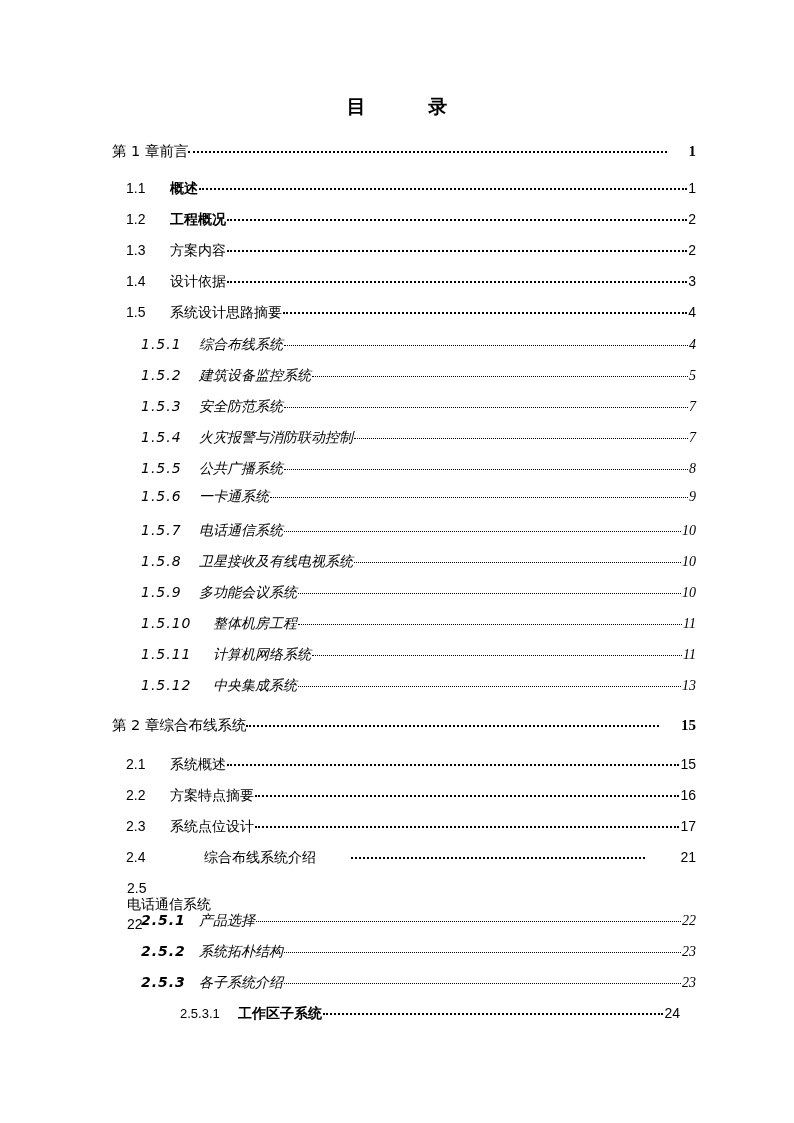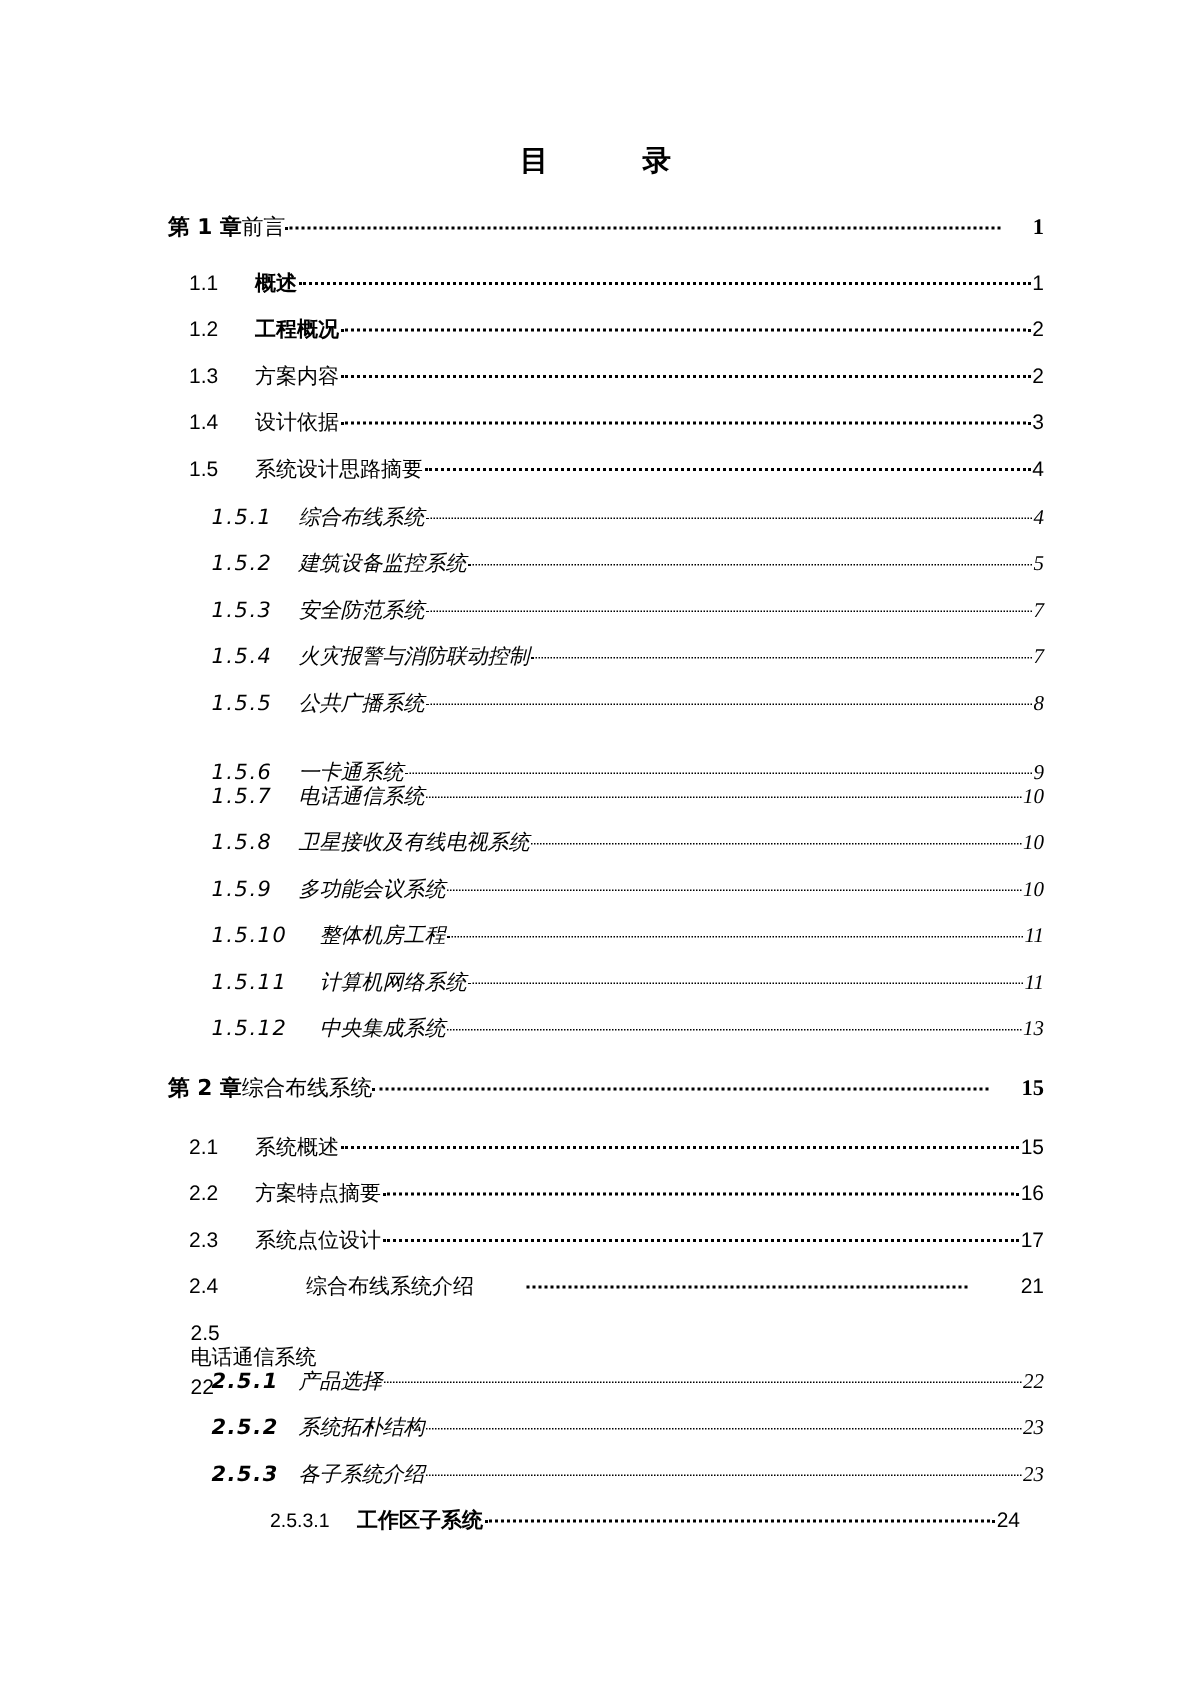--- a/index.html
+++ b/index.html
@@ -8,21 +8,21 @@
   .title { position: absolute; top: 94px; left: 0; width: 794px; text-align: center;
            font-size: 19px; font-weight: bold; letter-spacing: 28px; text-indent: 28px; }
   .row { position: absolute; display: flex; align-items: baseline; height: 20px; white-space: nowrap; }
   .row .num { display: inline-block; }
   .row .label { display: inline-block; }
   .row .leader { flex: 1; margin: 0 1px; height: 1px; position: relative; top: -3px; }
   .row .page { display: inline-block; text-align: right; }
 
   
   .ch { left: 112px; width: 584px; font-size: 14.5px; }
-  .ch .num { font-weight: bold; }
+  .ch .num { font-weight: normal; }
   .ch .label { margin-left: 0; }
   .ch .leader { border-bottom: 2px dotted #000; margin-right: 22px; margin-left: 0; }
   .ch .page { font-family: "Liberation Serif", serif; font-weight: bold; font-size: 15px; }
 
   
   .l2 { left: 126px; width: 570px; font-size: 14px; }
   .l2 .num { width: 44px; font-family: "Liberation Sans", sans-serif; }
   .l2 .leader { border-bottom: 2px dotted #000; }
   .l2 .page { font-family: "Liberation Sans", sans-serif; }
   .l2 .label.bold { font-weight: bold; }
@@ -109,21 +109,21 @@
       <span class="label">火灾报警与消防联动控制</span>
       <span class="leader"></span>
       <span class="page">7</span>
     </div>
   <div class="row l3" style="top: 460px;">
       <span class="num w1">1.5.5</span>
       <span class="label">公共广播系统</span>
       <span class="leader"></span>
       <span class="page">8</span>
     </div>
-  <div class="row l3" style="top: 506px;">
+  <div class="row l3" style="top: 488px;">
       <span class="num w1">1.5.6</span>
       <span class="label">一卡通系统</span>
       <span class="leader"></span>
       <span class="page">9</span>
     </div>
   <div class="row l3" style="top: 522px;">
       <span class="num w1">1.5.7</span>
       <span class="label">电话通信系统</span>
       <span class="leader"></span>
       <span class="page">10</span>

